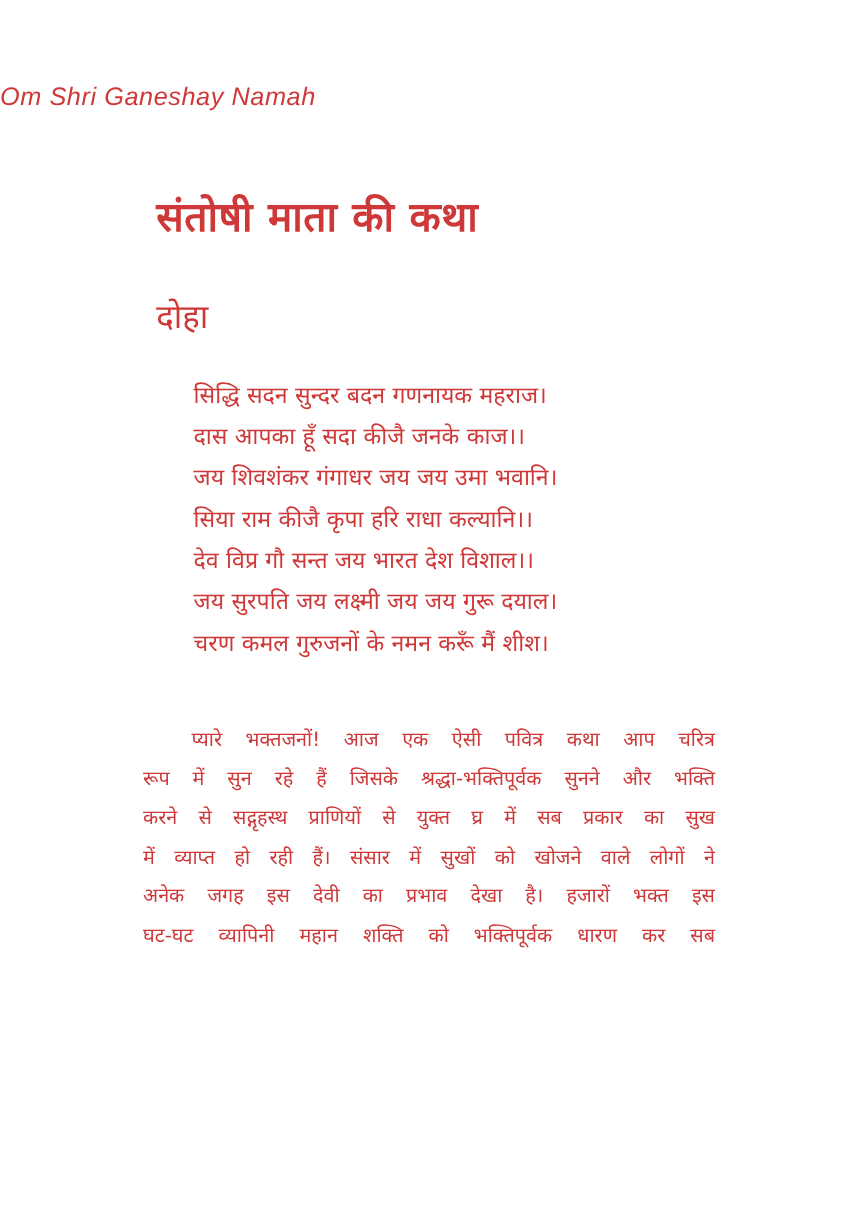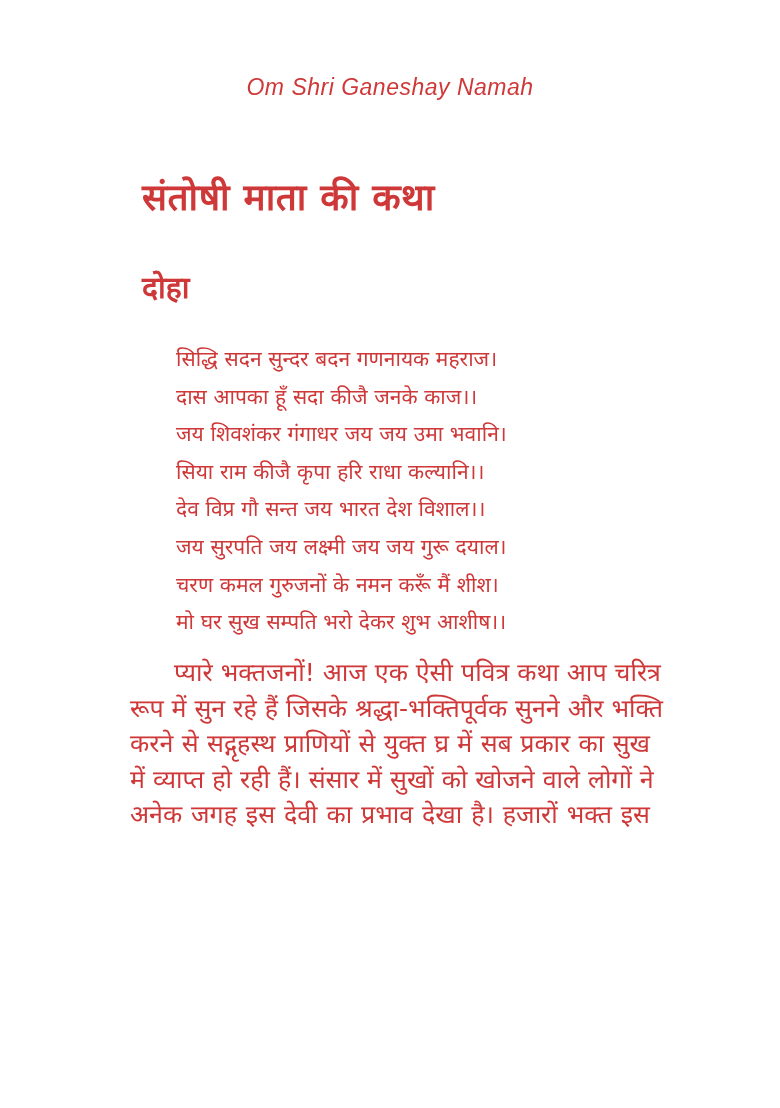--- a/index.html
+++ b/index.html
@@ -12,57 +12,56 @@
     background: var(--page-bg, #ffffff);
     color: var(--text-color, #cf3838);
     font-family: "DejaVu Sans", sans-serif;
     overflow: hidden;
   }
   .invocation {
     position: absolute;
     top: 74px;
     left: 0;
     width: 780px;
-    text-align: center;
     font-family: "Liberation Sans", sans-serif;
     font-style: italic;
     font-size: 23px;
     letter-spacing: 0.5px;
   }
   .title {
     position: absolute;
     top: 170px;
     left: 142px;
     font-size: 37px;
     font-weight: 700;
     letter-spacing: 0.5px;
   }
   .section-label {
     position: absolute;
     top: 266px;
     left: 142px;
     font-size: 30px;
-    font-weight: 700;
+    font-weight: 400;
   }
   .verse {
     position: absolute;
     top: 341px;
     left: 176px;
     width: 470px;
     font-size: 21px;
     font-weight: 500;
     line-height: 37.6px;
     white-space: nowrap;
   }
   .paragraph {
     position: absolute;
     top: 655px;
     left: 130px;
     width: 520px;
-    font-size: 25px;
+    font-size: 18px;
     font-weight: 500;
     line-height: 35.6px;
   }
   .paragraph .pline {
     text-align: justify;
     text-align-last: justify;
     white-space: nowrap;
   }
   .paragraph .pline.first {
     text-indent: 44px;
@@ -80,24 +79,24 @@
   <div class="section-label">दोहा</div>
 
   <div class="verse">
     <div class="vline">सिद्धि सदन सुन्दर बदन गणनायक महराज।</div>
     <div class="vline">दास आपका हूँ सदा कीजै जनके काज।।</div>
     <div class="vline">जय शिवशंकर गंगाधर जय जय उमा भवानि।</div>
     <div class="vline">सिया राम कीजै कृपा हरि राधा कल्यानि।।</div>
     <div class="vline">देव विप्र गौ सन्त जय भारत देश विशाल।।</div>
     <div class="vline">जय सुरपति जय लक्ष्मी जय जय गुरू दयाल।</div>
     <div class="vline">चरण कमल गुरुजनों के नमन करूँ मैं शीश।</div>
-    <div class="vline">मो घर सुख सम्पति भरो देकर शुभ आशीष।।</div>
   </div>
 
   <div class="paragraph">
     <div class="pline first">प्यारे भक्तजनों! आज एक ऐसी पवित्र कथा आप चरित्र</div>
     <div class="pline">रूप में सुन रहे हैं जिसके श्रद्धा-भक्तिपूर्वक सुनने और भक्ति</div>
     <div class="pline">करने से सद्गृहस्थ प्राणियों से युक्त घ्र में सब प्रकार का सुख</div>
     <div class="pline">में व्याप्त हो रही हैं। संसार में सुखों को खोजने वाले लोगों ने</div>
     <div class="pline">अनेक जगह इस देवी का प्रभाव देखा है। हजारों भक्त इस</div>
+    <div class="pline">घट-घट व्यापिनी महान शक्ति को भक्तिपूर्वक धारण कर सब</div>
   </div>
 
 </div>
 
 </body></html>

